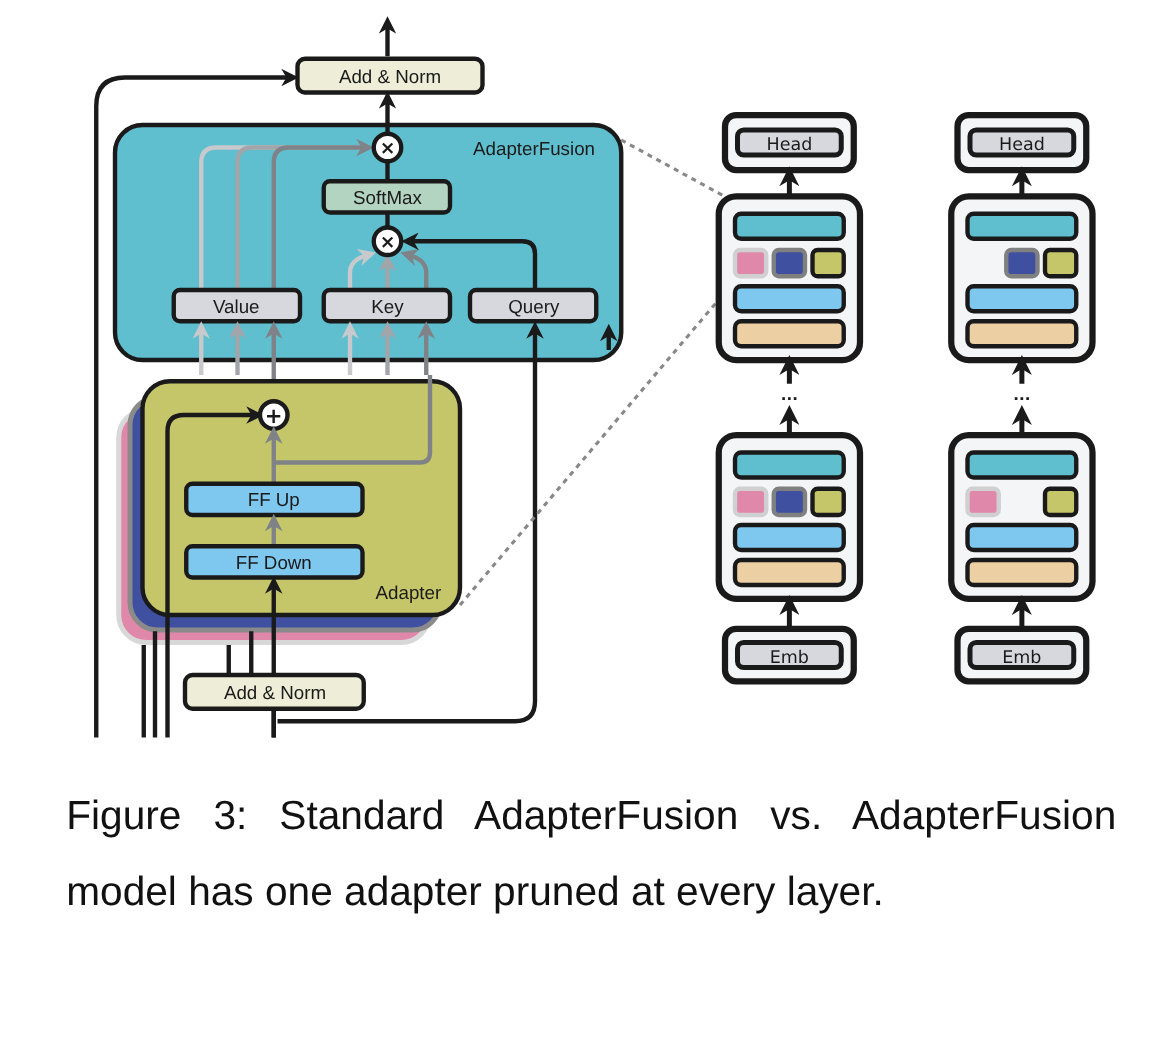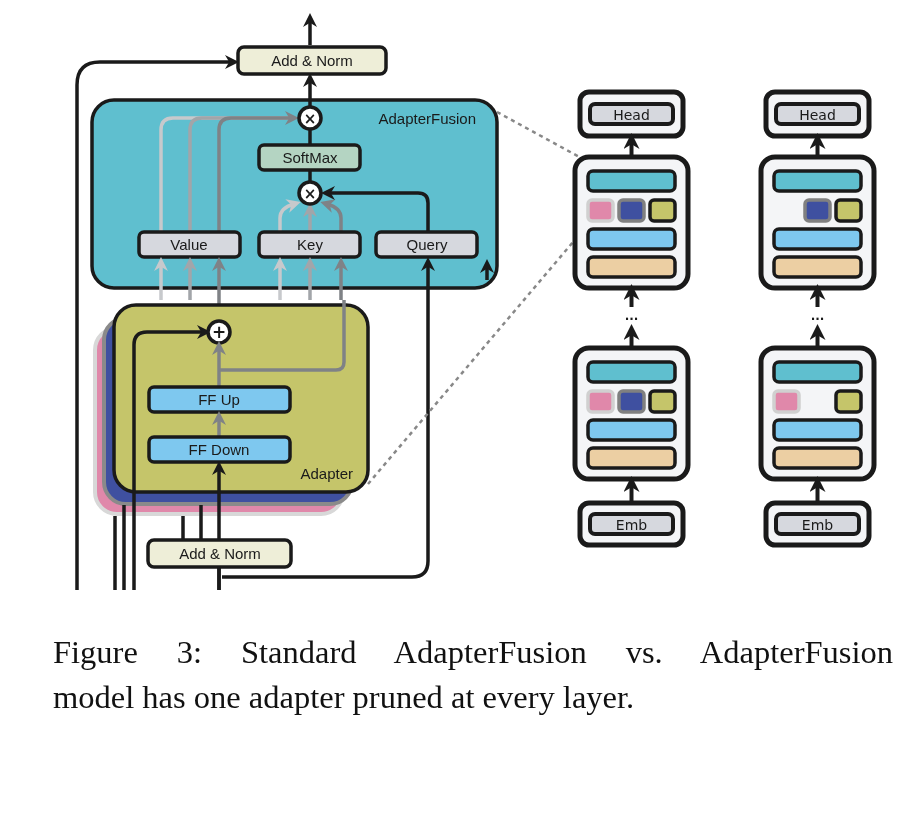--- a/index.html
+++ b/index.html
@@ -2,25 +2,25 @@
 <html><head>
 <meta charset="utf-8">
 <style>
   html, body { margin:0; padding:0; background:#ffffff; }
   body { width:922px; height:832px; position:relative; overflow:hidden; }
   #fig { position:absolute; left:0; top:0; }
   .lbl { font-family:"Liberation Sans", sans-serif; font-size:15px; fill:#1a1a1a; }
   .lbl-s { font-family:"DejaVu Sans", sans-serif; font-size:14px; fill:#1a1a1a; }
   .caption {
     position:absolute; left:53px; top:630px; width:840px;
-    font-family:Liberation Serif, serif; font-size:32.5px; line-height:44.5px;
+    font-family:Liberation Sans, sans-serif; font-size:32.5px; line-height:44.5px;
     color:#111; text-align:justify;
   }
   .caption span { display:block; text-align:justify; text-align-last:justify; }
-  .caption span.last { text-align-last:left; }
+  .caption span.last { text-align-last:left;margin-top:16px; }
 </style>
 </head>
 <body>
 
 <svg id="fig" width="922" height="620" viewBox="0 0 922 620">
   <defs>
     <marker id="ah-k" viewBox="0 0 10 10" refX="5" refY="5" markerWidth="4" markerHeight="4" orient="auto-start-reverse">
         <path d="M0,0 L10,5 L0,10 L3,5 z" fill="#1a1a1a"></path>
       </marker>
     <marker id="ah-g1" viewBox="0 0 10 10" refX="5" refY="5" markerWidth="4" markerHeight="4" orient="auto-start-reverse">

